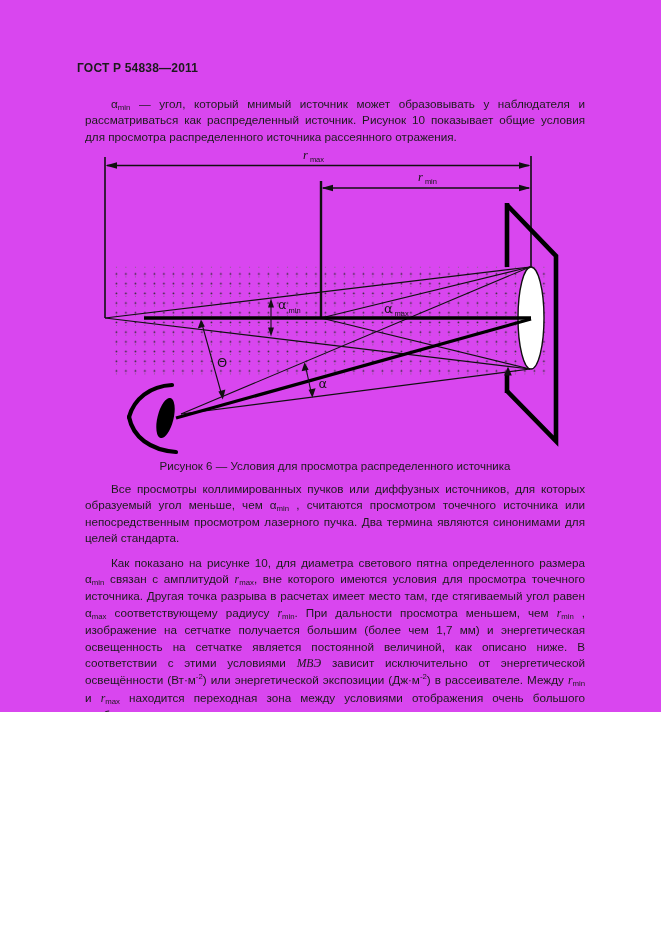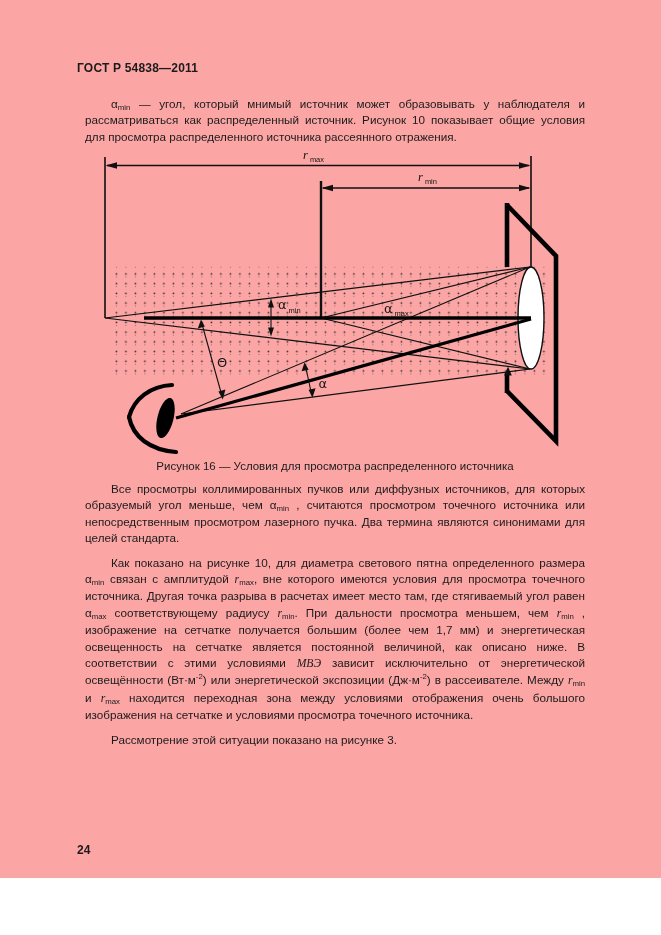--- a/index.html
+++ b/index.html
@@ -1,19 +1,19 @@
 <!DOCTYPE html>
 <html><head>
 <meta charset="utf-8">
 <style>
   html,body{margin:0;padding:0;background:#ffffff;}
   .page{
     position:relative;
-    width:661px;height:878px;
-    background:#fca5a5;
+    width:661px;height:712px;
+    background:#d946ef;
     font-family:"Liberation Sans",sans-serif;
     color:#1b1b1b;
     overflow:hidden;
   }
   .doc-header{
     position:absolute;left:77px;top:61px;
     font-size:12px;font-weight:bold;letter-spacing:.2px;
   }
   .textcol{
     position:absolute;left:77px;width:516px;
@@ -125,21 +125,21 @@
       <text class="lbl-greek" x="318.5" y="388">α</text>
     </g>
 
     <g>
       <path d="M172,385 C150,386 134,399 129,417" fill="none" stroke="#000" stroke-width="4.2" stroke-linecap="round"></path>
       <path d="M129,417 C133,437 150,450 176,452" fill="none" stroke="#000" stroke-width="4.2" stroke-linecap="round"></path>
       <ellipse cx="165.5" cy="418" rx="8" ry="20.5" fill="#000" transform="rotate(14 165.5 418)"></ellipse>
     </g>
   </svg>
 
-  <div class="figure-caption">Рисунок 16 — Условия для просмотра распределенного источника</div>
+  <div class="figure-caption">Рисунок 6 — Условия для просмотра распределенного источника</div>
 
   <div class="textcol" id="maintext">
     <p>Все просмотры коллимированных пучков или диффузных источников, для которых образуемый угол меньше, чем α<sub>min</sub> , считаются просмотром точечного источника или непосредственным просмотром лазерного пучка. Два термина являются синонимами для целей стандарта.</p>
     <p>Как показано на рисунке 10, для диаметра светового пятна определенного размера α<sub>min</sub> связан с амплитудой <i>r</i><sub>max</sub>, вне которого имеются условия для просмотра точечного источника. Другая точка разрыва в расчетах имеет место там, где стягиваемый угол равен α<sub>max</sub> соответствующему радиусу <i>r</i><sub>min</sub>. При дальности просмотра меньшем, чем <i>r</i><sub>min</sub> , изображение на сетчатке получается большим (более чем 1,7 мм) и энергетическая освещенность на сетчатке является постоянной величиной, как описано ниже. В соответствии с этими условиями <i>МВЭ</i> зависит исключительно от энергетической освещённости (Вт·м<sup>-2</sup>) или энергетической экспозиции (Дж·м<sup>-2</sup>) в рассеивателе. Между <i>r</i><sub>min</sub> и <i>r</i><sub>max</sub> находится переходная зона между условиями отображения очень большого изображения на сетчатке и условиями просмотра точечного источника.</p>
     <p>Рассмотрение этой ситуации показано на рисунке 3.</p>
   </div>
 
   <div class="page-number">24</div>
 
 </div>

